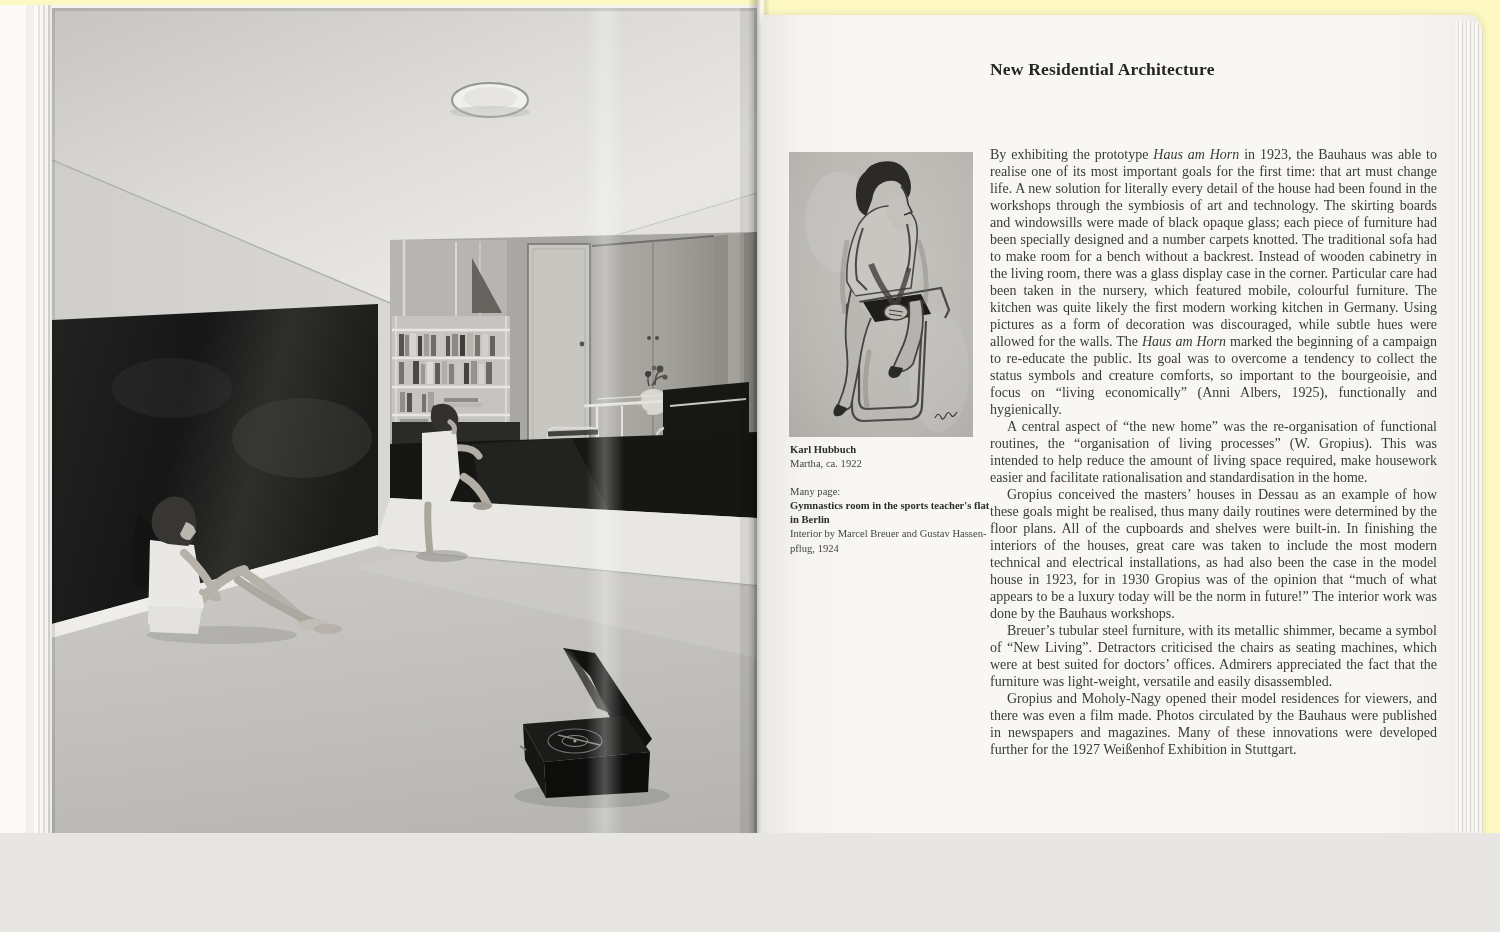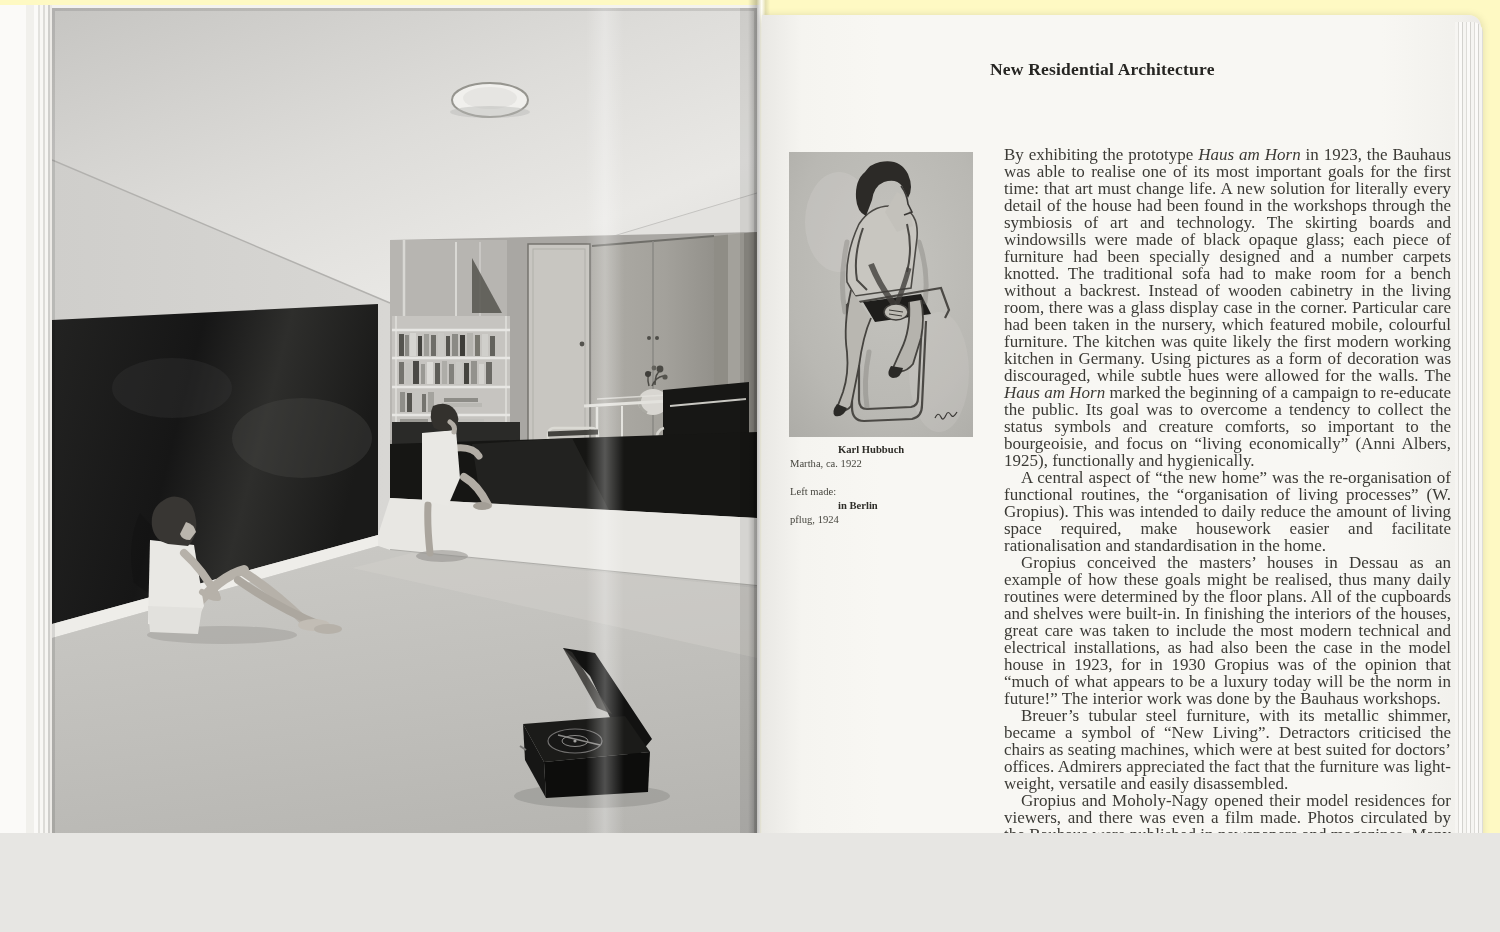--- a/index.html
+++ b/index.html
@@ -16,23 +16,23 @@
   
   #right-page{position:absolute;left:762px;top:15px;width:719px;height:904px;
     background:linear-gradient(90deg,#e9e8e4 0,#f5f4f0 40px,#f8f7f3 120px,#f8f7f3 620px,#f1f0ec 700px,#eceae6 719px);
     border-radius:0 12px 12px 0;box-shadow:0 2px 10px rgba(0,0,0,.18);}
   #right-stack{position:absolute;left:1455px;top:22px;width:28px;height:888px;border-radius:0 10px 10px 0;
     background:repeating-linear-gradient(90deg,#f6f5f2 0 3px,#dddcd8 3px 4px,#fbfaf8 4px 7px,#d3d2ce 7px 8px);}
   #page-title{position:absolute;left:228px;top:44px;font-size:17.5px;font-weight:bold;
     color:#262522;letter-spacing:.2px;}
   #artwork{position:absolute;left:27px;top:137px;width:184px;height:285px;}
   #caption{position:absolute;left:28px;top:428px;width:200px;font-size:10.6px;line-height:14.3px;color:#47463f;}
-  .cap-b{font-weight:bold;color:#2e2d28;margin-left:48px;}
+  .cap-b{font-weight:bold;color:#2e2d28;}
   .cap-gap{height:13px;}
-  #body-col{position:absolute;left:242px;top:131px;width:447px;font-size:17px;line-height:17px;
+  #body-col{position:absolute;left:228px;top:131px;width:447px;font-size:14px;line-height:17px;
     color:#3b3a35;text-align:justify;}
   #body-col p{margin:0;}
   #body-col p + p{text-indent:17px;}
   #body-col em{font-style:italic;}
   #folio{position:absolute;left:478px;top:858px;font-size:10px;font-weight:bold;color:#45443f;}
 </style>
 </head>
 <body>
 
 <div id="stage">
@@ -307,28 +307,30 @@
         <path d="M102,214 q-6,10 2,12 q8,0 10,-10" fill="#2b2a27"></path>
       </g>
 
       <path d="M146,266 q3,-7 6,-1 q2,5 5,-2 q2,-5 5,0 q2,4 6,-3" stroke="#3a3835" stroke-width="1.2" fill="none"></path>
     </svg>
 
     <div id="caption">
       <div class="cap-b">Karl Hubbuch</div>
       <div>Martha, ca. 1922</div>
       <div class="cap-gap"></div>
-      <div>Left made:</div>
+      <div>Many page:</div>
+      <div class="cap-b">Gymnastics room in the sports teacher's flat</div>
       <div class="cap-b">in Berlin</div>
+      <div>Interior by Marcel Breuer and Gustav Hassen-</div>
       <div>pflug, 1924</div>
     </div>
 
     <div id="body-col">
       <p><span>By exhibiting the prototype </span><em>Haus am Horn</em><span> in 1923, the Bauhaus was able to realise one of its most important goals for the first time: that art must change life. A new solution for literally every detail of the house had been found in the workshops through the symbiosis of art and technology. The skirting boards and windowsills were made of black opaque glass; each piece of furniture had been specially designed and a number carpets knotted. The traditional sofa had to make room for a bench without a backrest. Instead of wooden cabinetry in the living room, there was a glass display case in the corner. Particular care had been taken in the nursery, which featured mobile, colourful furniture. The kitchen was quite likely the first modern working kitchen in Germany. Using pictures as a form of decoration was discouraged, while subtle hues were allowed for the walls. The </span><em>Haus am Horn</em><span> marked the beginning of a campaign to re-educate the public. Its goal was to overcome a tendency to collect the status symbols and creature comforts, so important to the bourgeoisie, and focus on “living economically” (Anni Albers, 1925), functionally and hygienically.</span></p>
-      <p><span>A central aspect of “the new home” was the re-organisation of functional routines, the “organisation of living processes” (W. Gropius). This was intended to daily reduce the amount of living space required, make housework easier and facilitate rationalisation and standardisation in the home.</span></p>
+      <p><span>A central aspect of “the new home” was the re-organisation of functional routines, the “organisation of living processes” (W. Gropius). This was intended to help reduce the amount of living space required, make housework easier and facilitate rationalisation and standardisation in the home.</span></p>
       <p><span>Gropius conceived the masters’ houses in Dessau as an example of how these goals might be realised, thus many daily routines were determined by the floor plans. All of the cupboards and shelves were built-in. In finishing the interiors of the houses, great care was taken to include the most modern technical and electrical installations, as had also been the case in the model house in 1923, for in 1930 Gropius was of the opinion that “much of what appears to be a luxury today will be the norm in future!” The interior work was done by the Bauhaus workshops.</span></p>
       <p><span>Breuer’s tubular steel furniture, with its metallic shimmer, became a symbol of “New Living”. Detractors criticised the chairs as seating machines, which were at best suited for doctors’ offices. Admirers appreciated the fact that the furniture was light-weight, versatile and easily disassembled.</span></p>
       <p><span>Gropius and Moholy-Nagy opened their model residences for viewers, and there was even a film made. Photos circulated by the Bauhaus were published in newspapers and magazines. Many of these innovations were developed further for the 1927 Weißenhof Exhibition in Stuttgart.</span></p>
     </div>
 
     <div id="folio">55</div>
   </div>
 
   <div id="right-stack"></div>
 </div>

